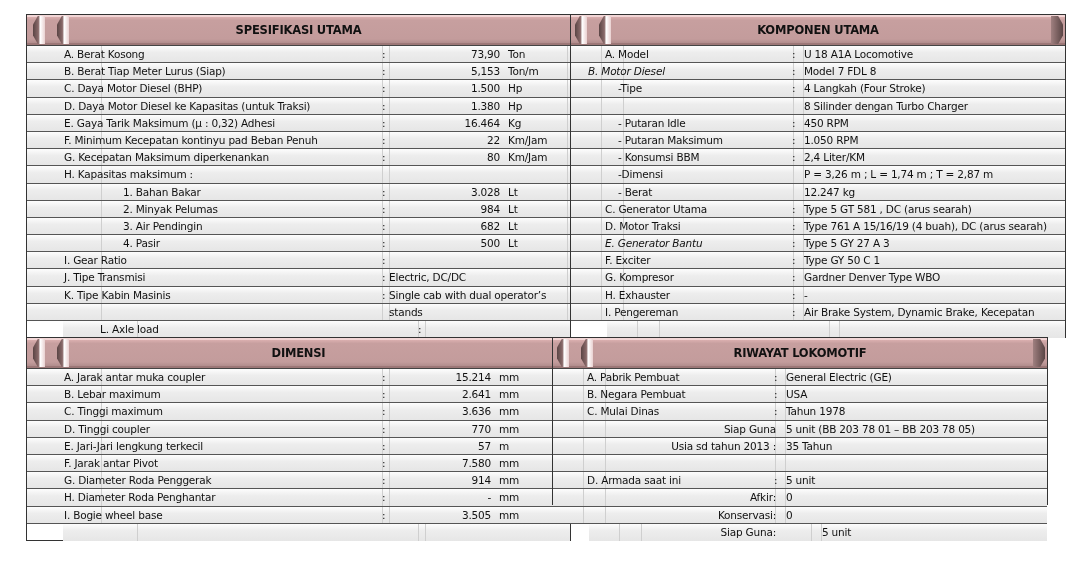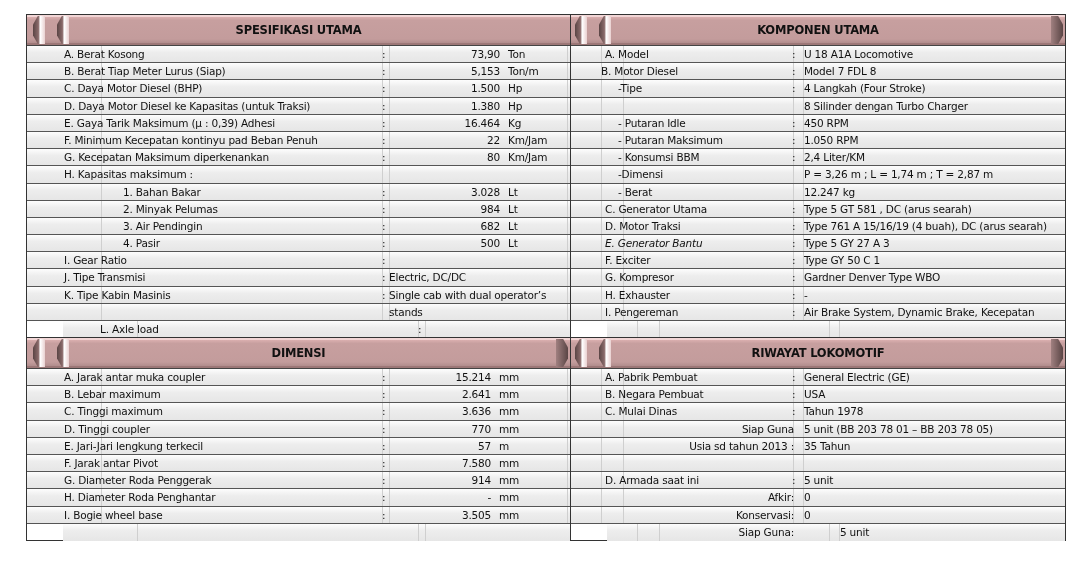--- a/index.html
+++ b/index.html
@@ -70,21 +70,21 @@
         <span style="left:37px;">D.  Daya Motor Diesel ke Kapasitas (untuk Traksi)</span>
         <span style="left:355px;">:</span>
         <span style="right:70px;text-align:right;">1.380</span>
         <span style="left:481px;">Hp</span>
       </div>
       <div class="row">
         <div class="cell-sep" style="left: 74px;"></div>
         <div class="cell-sep" style="left: 355px;"></div>
         <div class="cell-sep" style="left: 362px;"></div>
         <div class="cell-sep" style="left: 540px;"></div>
-        <span style="left:37px;">E.  Gaya Tarik Maksimum (µ : 0,39) Adhesi</span>
+        <span style="left:37px;">E.  Gaya Tarik Maksimum (µ : 0,32) Adhesi</span>
         <span style="left:355px;">:</span>
         <span style="right:70px;text-align:right;">16.464</span>
         <span style="left:481px;">Kg</span>
       </div>
       <div class="row">
         <div class="cell-sep" style="left: 74px;"></div>
         <div class="cell-sep" style="left: 355px;"></div>
         <div class="cell-sep" style="left: 362px;"></div>
         <div class="cell-sep" style="left: 540px;"></div>
         <span style="left:37px;">F.  Minimum Kecepatan kontinyu pad Beban Penuh</span>
@@ -211,21 +211,21 @@
         <div class="cell-sep" style="left: 232px;"></div>
         <span style="left:34px;">A. Model</span>
         <span style="left:221px;">:</span>
         <span style="left:233px;">U 18 A1A Locomotive</span>
       </div>
       <div class="row">
         <div class="cell-sep" style="left: 30px;"></div>
         <div class="cell-sep" style="left: 52px;"></div>
         <div class="cell-sep" style="left: 222px;"></div>
         <div class="cell-sep" style="left: 232px;"></div>
-        <span style="left:30px;">B. Motor Diesel</span>
+        <span style="left:17px;font-style:italic;">B. Motor Diesel</span>
         <span style="left:221px;">:</span>
         <span style="left:233px;">Model 7 FDL 8</span>
       </div>
       <div class="row">
         <div class="cell-sep" style="left: 30px;"></div>
         <div class="cell-sep" style="left: 52px;"></div>
         <div class="cell-sep" style="left: 222px;"></div>
         <div class="cell-sep" style="left: 232px;"></div>
         <span style="left:47px;">-Tipe</span>
         <span style="left:221px;">:</span>
@@ -459,21 +459,21 @@
         <div class="cell-sep" style="left: 355px;"></div>
         <div class="cell-sep" style="left: 362px;"></div>
         <div class="cell-sep" style="left: 540px;"></div>
         <span style="left:37px;"></span>
         <span style="right:79px;text-align:right;"></span>
         <span style="left:472px;"></span>
       </div>
     </div>
 </div>
 
-<div class="panel" style="left:570px;top:337px;width:496px;height:204px;">
+<div class="panel" style="left:552px;top:337px;width:496px;height:168px;">
   <div class="hdr">
     <div class="bev l" style="left:4px"></div>
     <div class="bev l" style="left:28px"></div>
     <div class="bev r" style="right:2px"></div>
     <div class="title">RIWAYAT LOKOMOTIF</div>
   </div>
   <div id="riw-rows">
       <div class="row">
         <div class="cell-sep" style="left: 30px;"></div>
         <div class="cell-sep" style="left: 52px;"></div>

